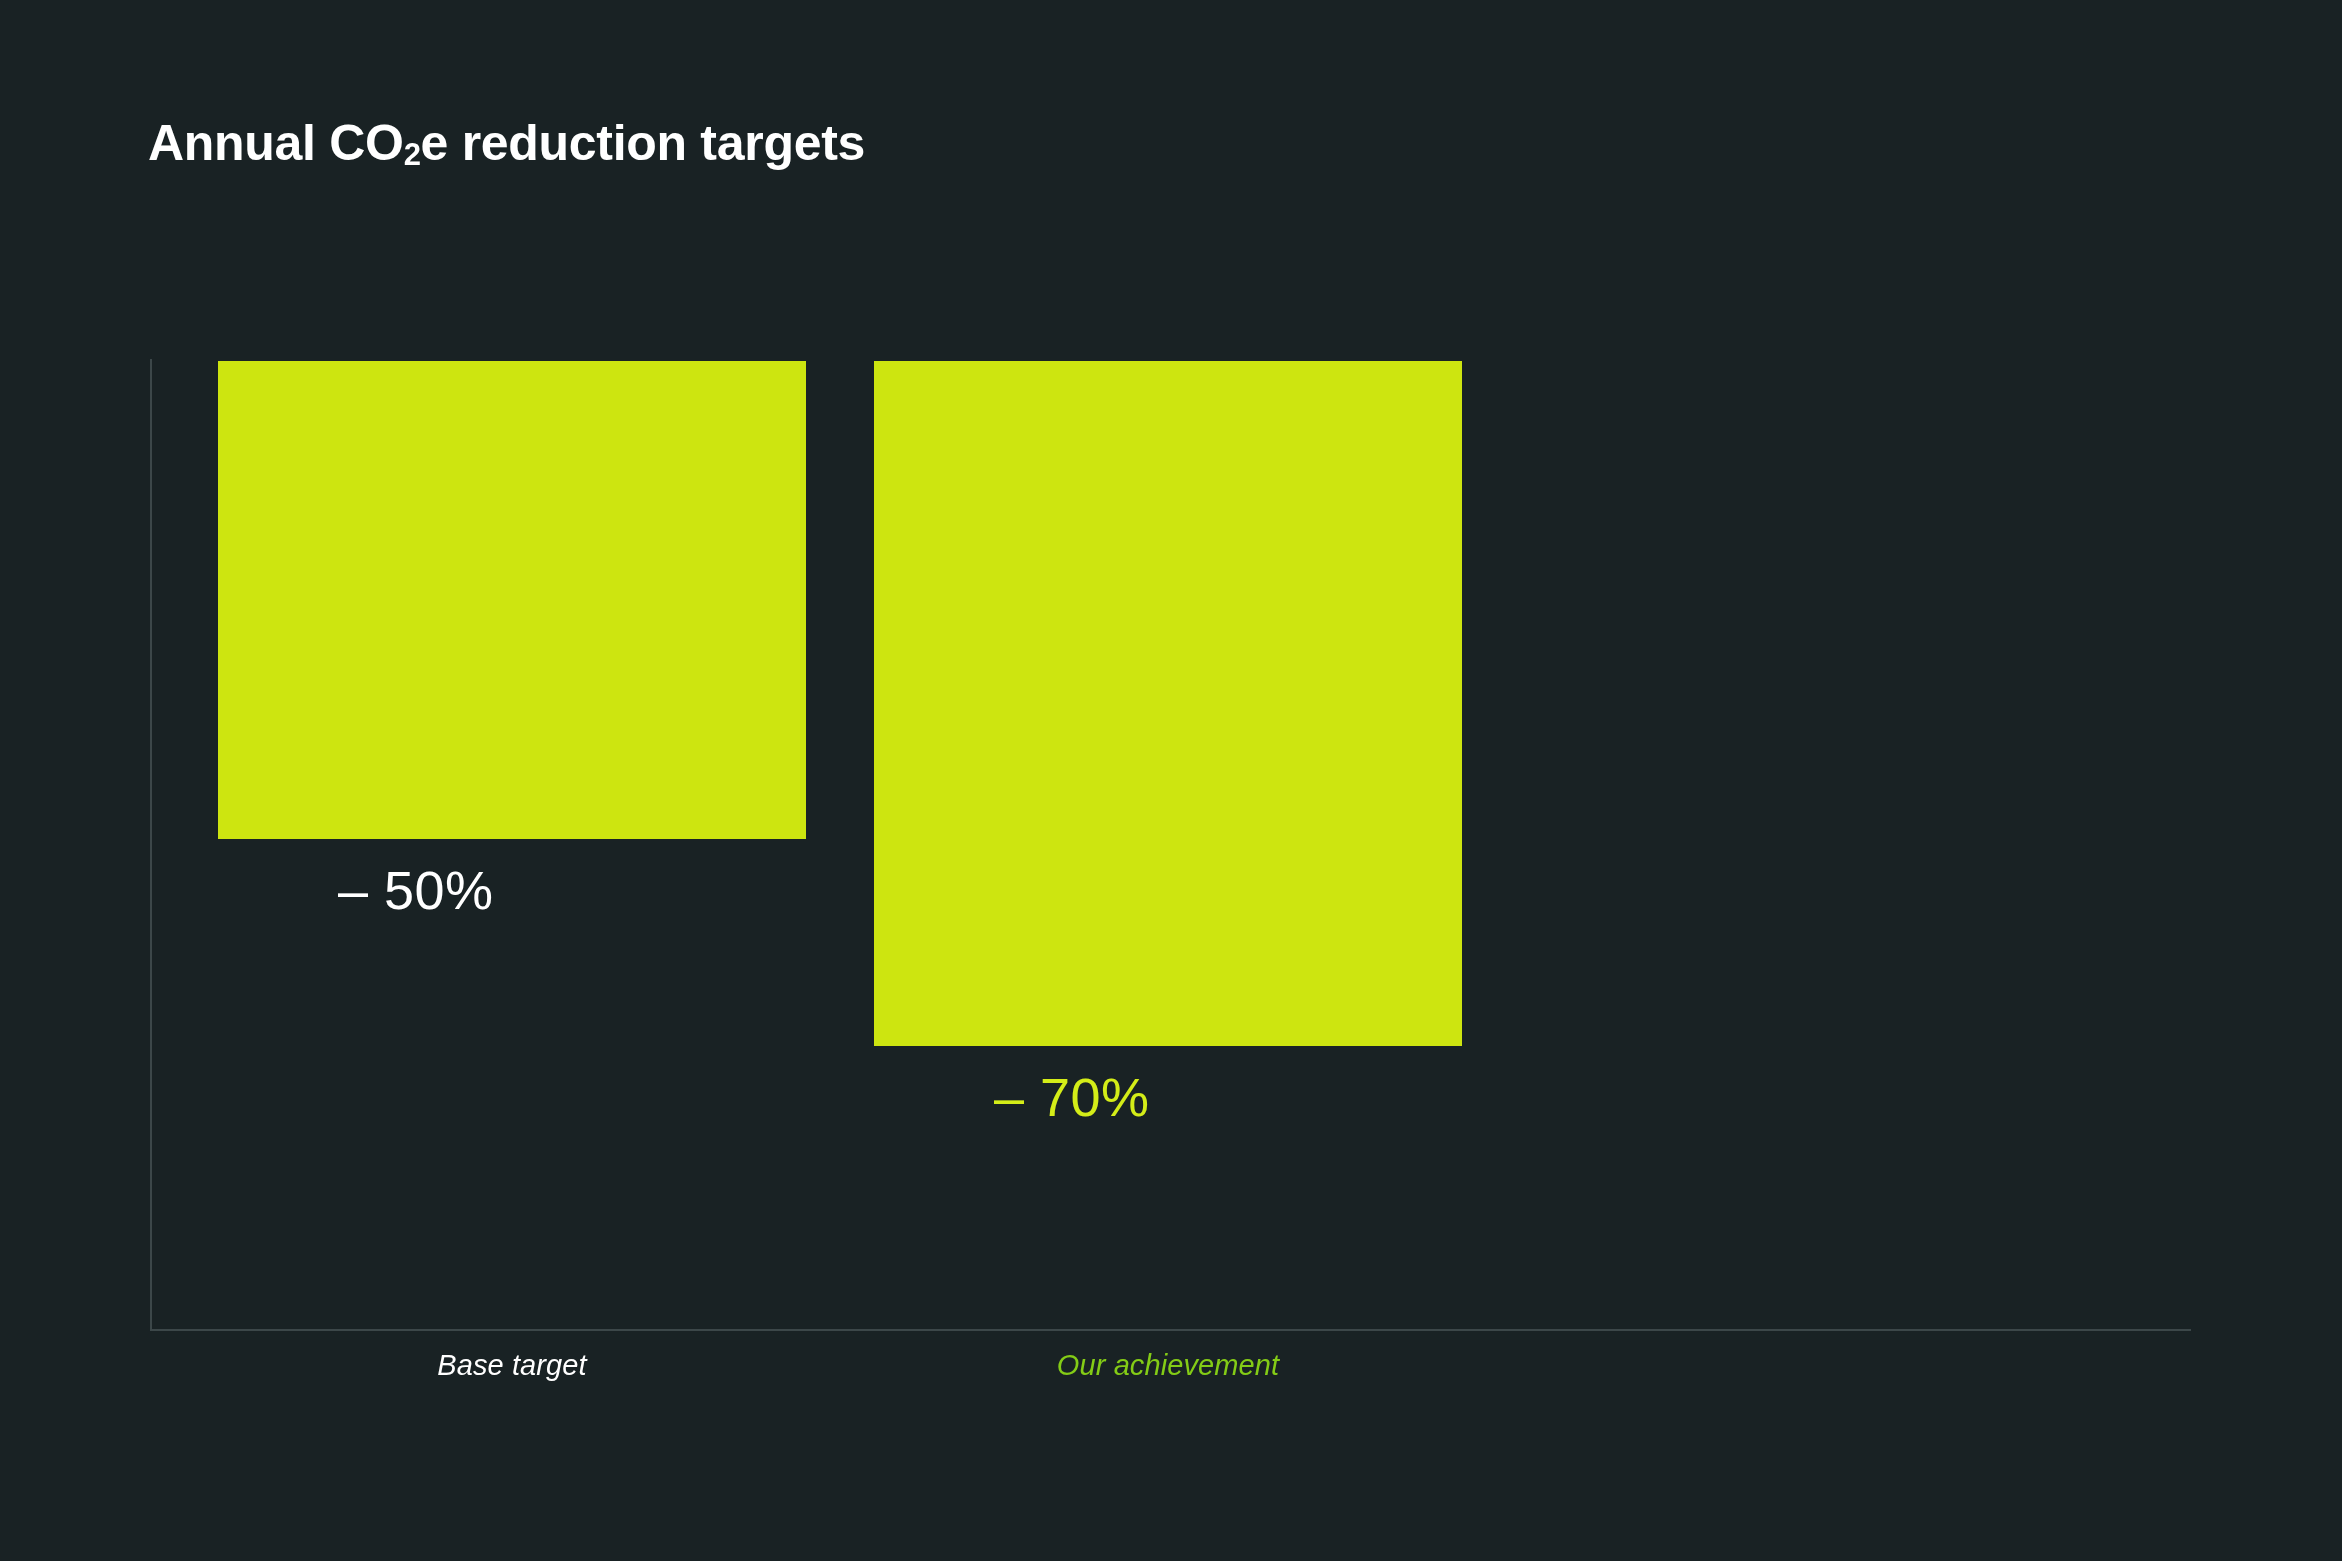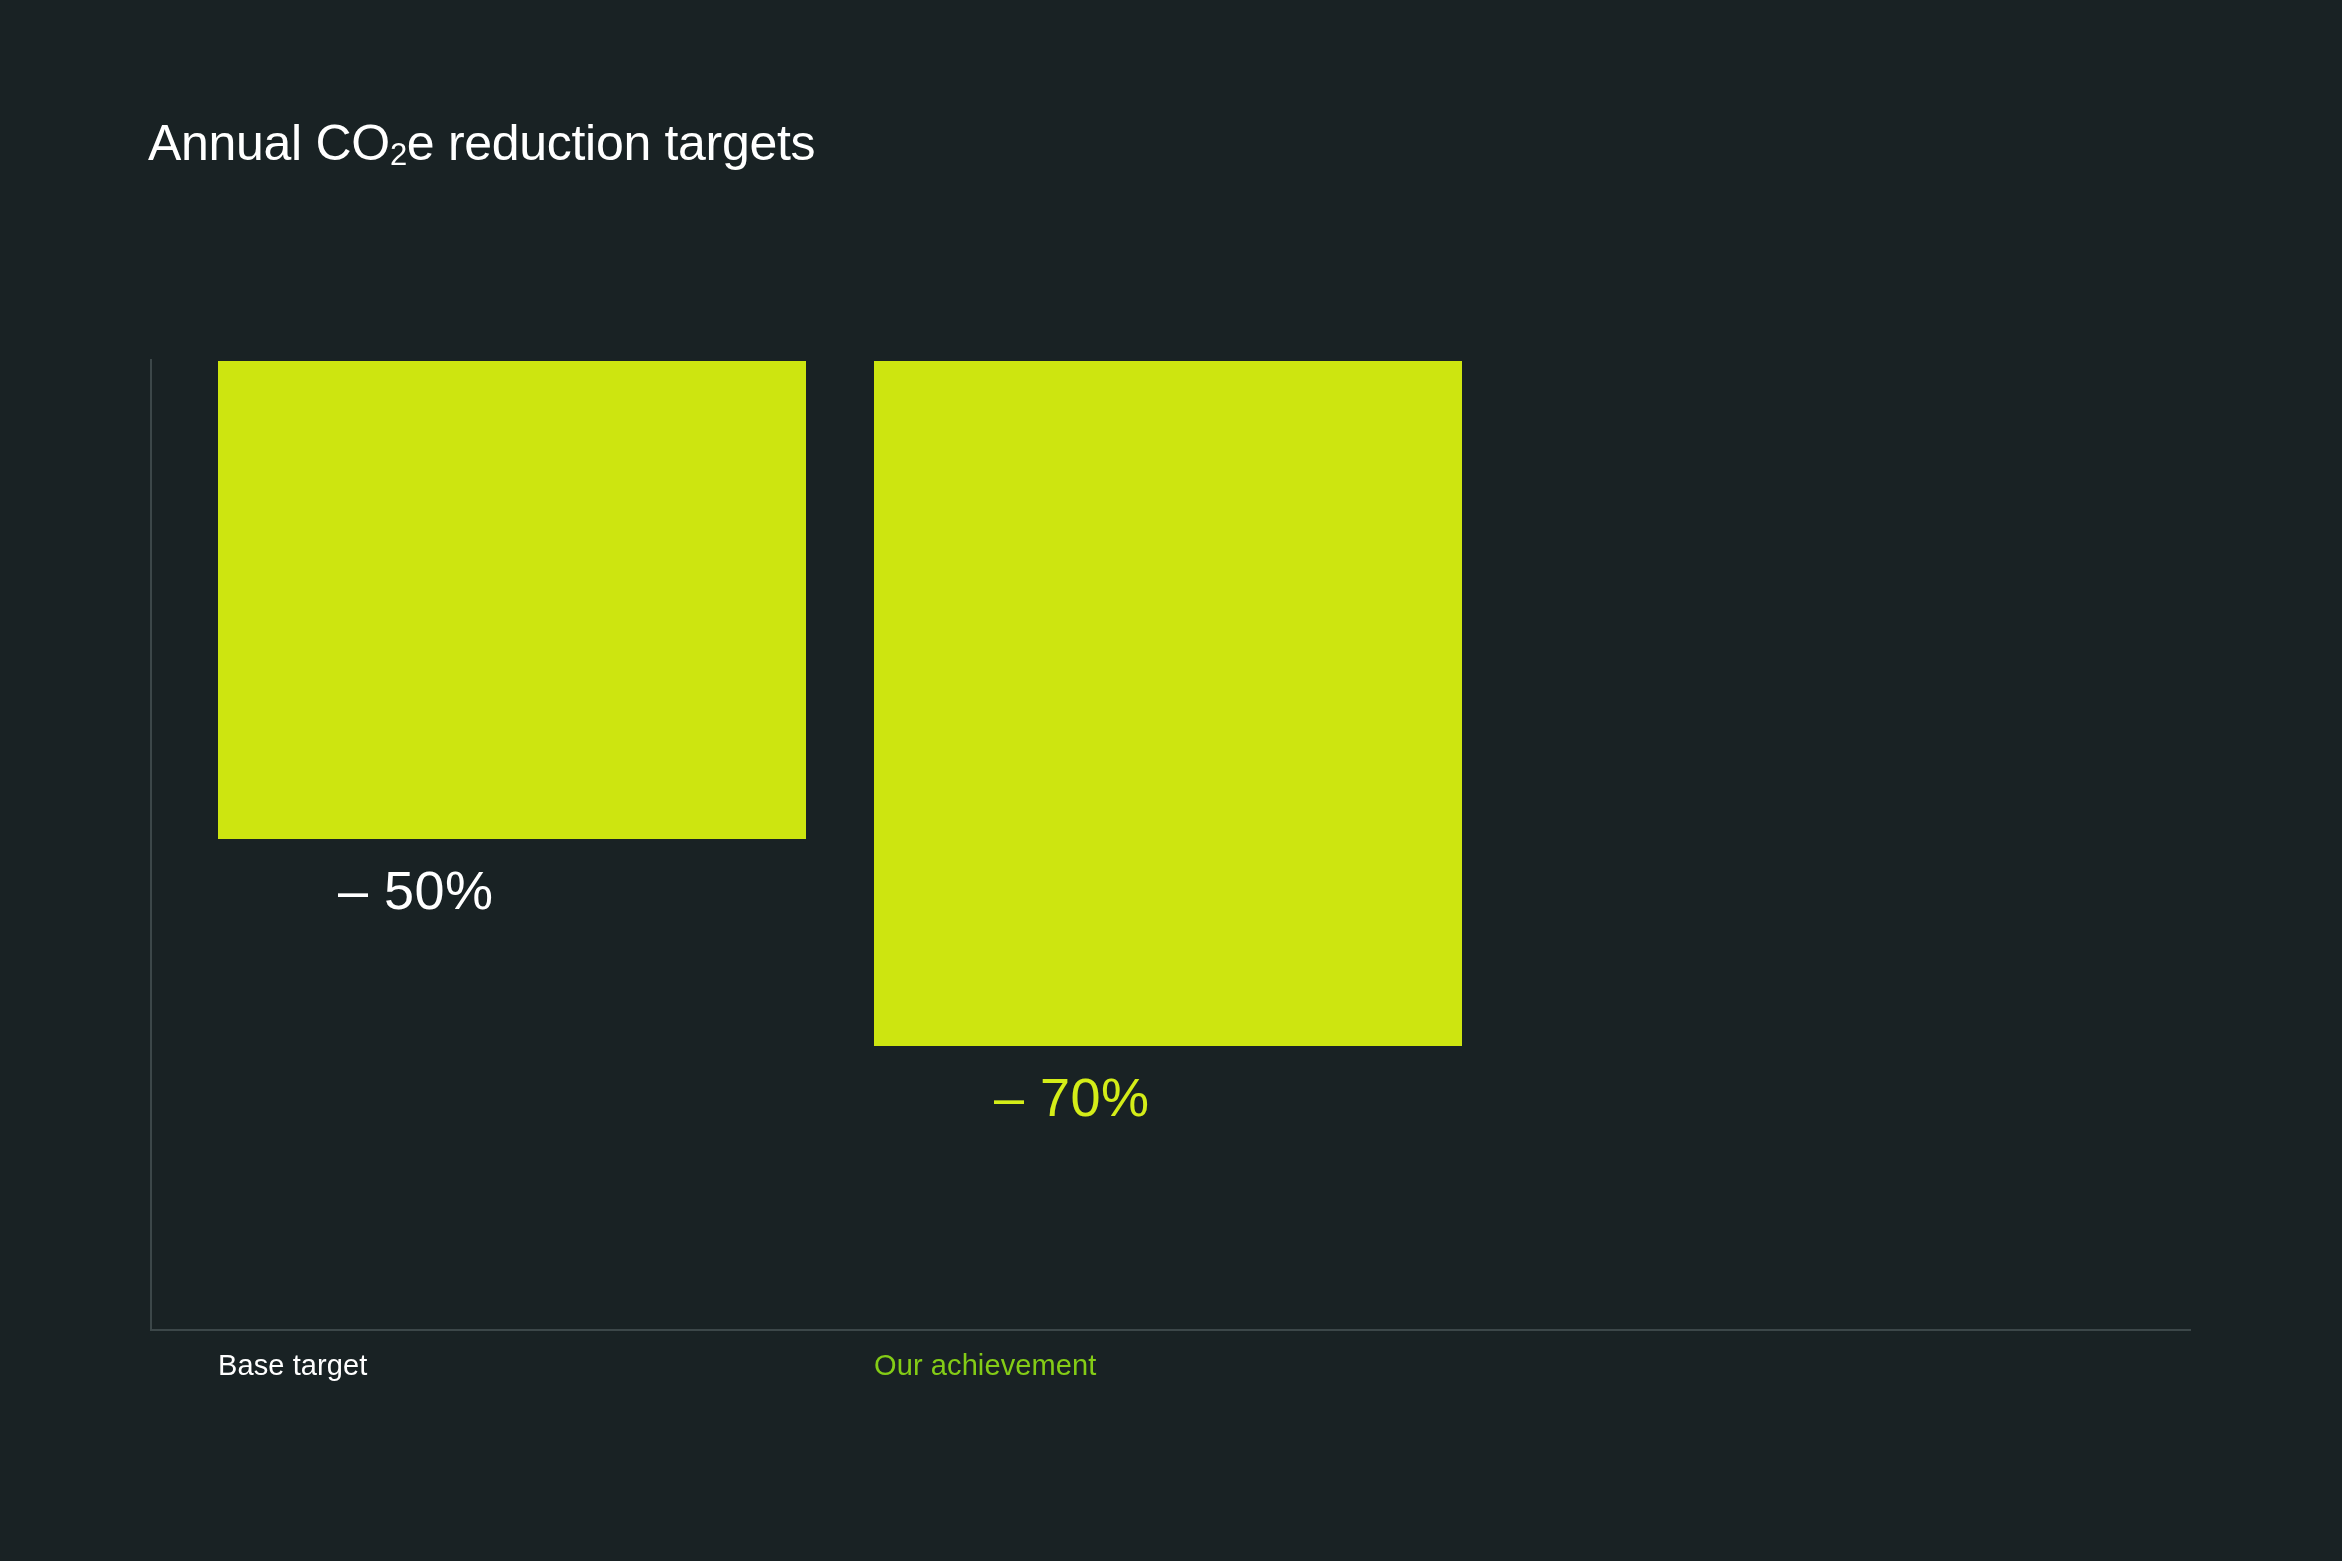--- a/index.html
+++ b/index.html
@@ -16,21 +16,21 @@
     -webkit-font-smoothing: antialiased;
     position: relative;
   }
 
   
   #chart-title {
     position: absolute;
     left: 148px;
     top: 114px;
     font-size: 50px;
-    font-weight: 400;
+    font-weight: 700;
     letter-spacing: -0.3px;
     color: #FFFFFF;
     white-space: nowrap;
   }
   #chart-title sub {
     font-size: 0.62em;
     vertical-align: baseline;
     position: relative;
     top: 0.16em;
   }
@@ -102,23 +102,25 @@
   #category-row {
     position: absolute;
     left: 218px;
     top: 1349px;
     width: 1972px;
     display: flex;
   }
   .category-cell {
     width: 588px;
     flex: 0 0 auto;
+    text-align: center;
     font-size: 29px;
     color: #FFFFFF;
     letter-spacing: 0.1px;
+    font-style: italic;
   }
   .category-cell.c1 { margin-right: 68px; }
   .category-cell.c2 { margin-right: 68px; }
 </style>
 </head>
 <body style="background: rgb(25, 34, 36);">
 
 <div id="chart-title" style="color: rgb(255, 255, 255);">
   <span>Annual CO</span><sub>2</sub><span>e reduction targets</span>
 </div>

